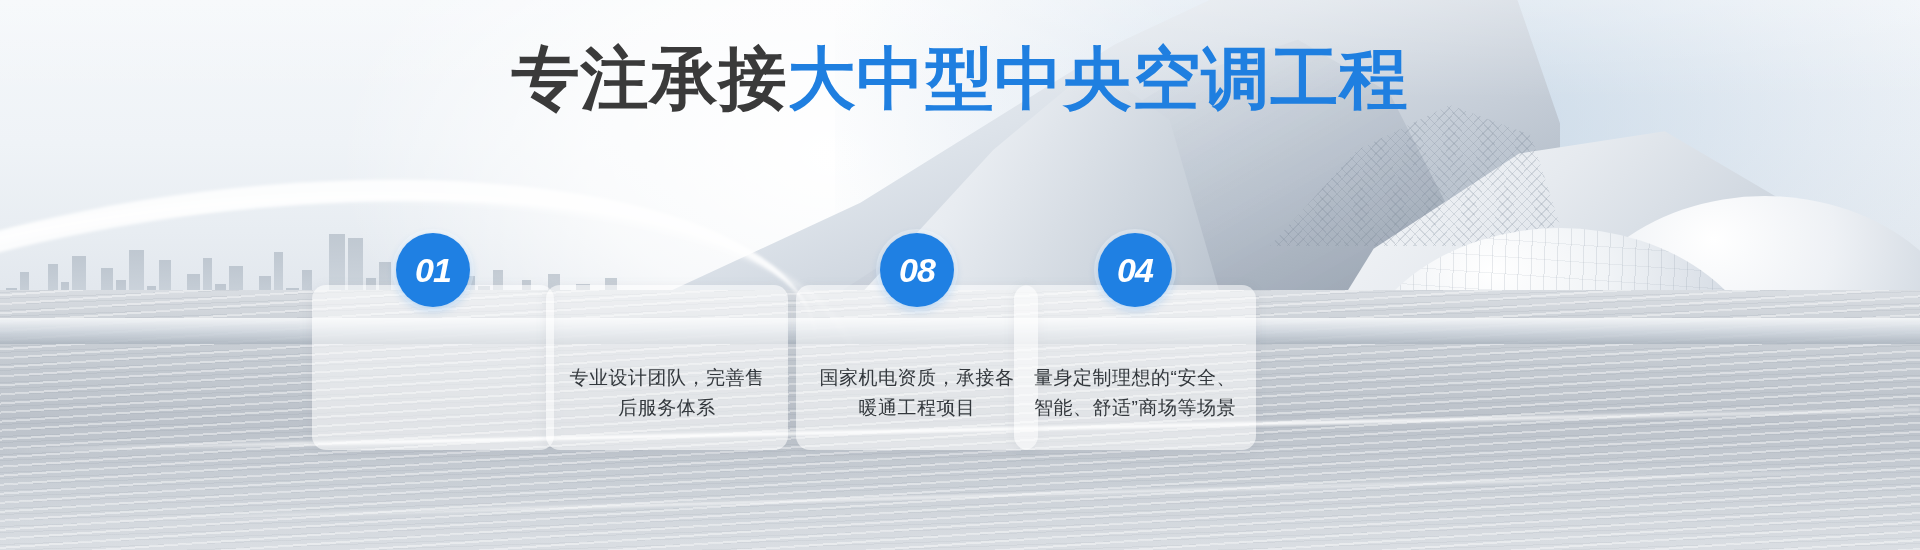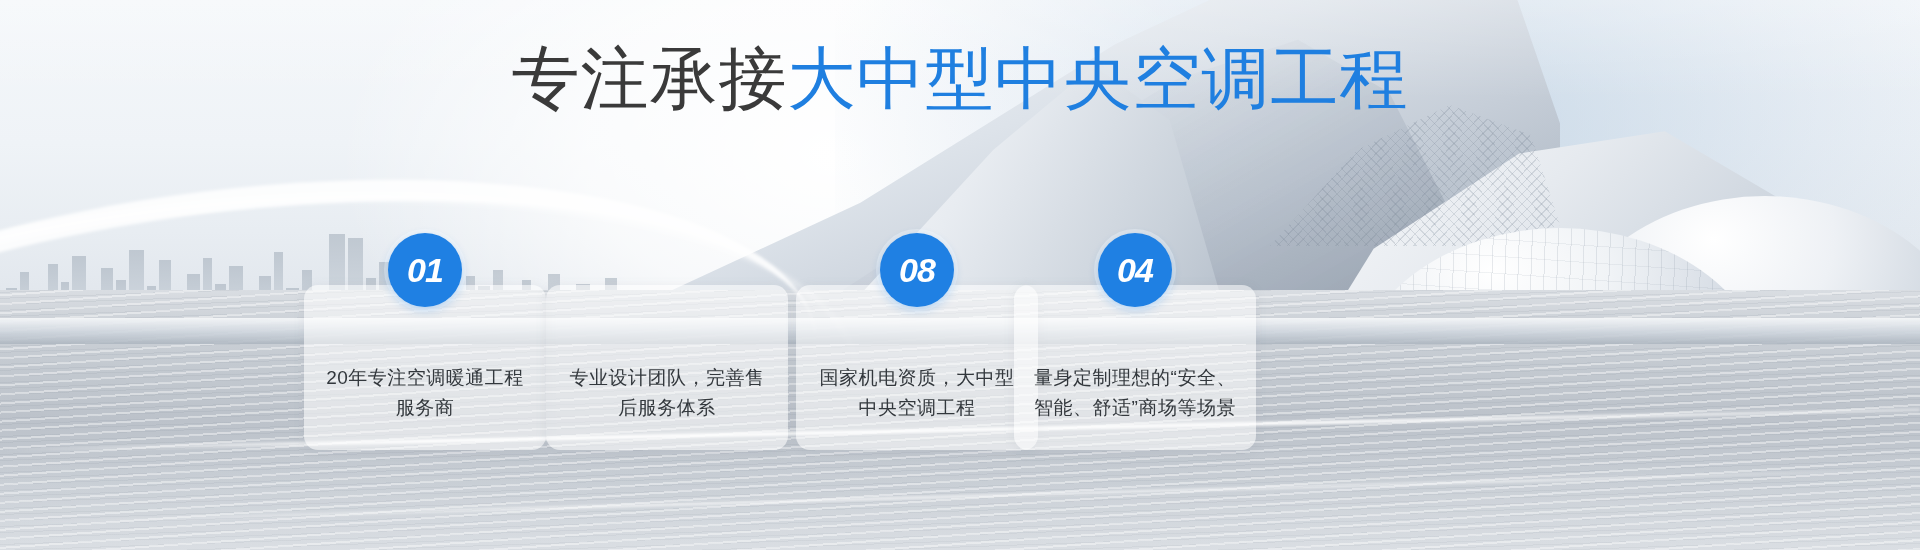--- a/index.html
+++ b/index.html
@@ -146,21 +146,21 @@
     background:linear-gradient(180deg, rgba(255,255,255,.25) 0%, rgba(255,255,255,0) 18%, rgba(255,255,255,0) 82%, rgba(255,255,255,.18) 100%);
   }
 
   
   .content { position:absolute; inset:0; }
 
   .headline {
     position:absolute; left:0; right:0; top:44px;
     text-align:center;
     font-size:68px; line-height:1;
-    font-weight:normal;
+    font-weight:bold;
     letter-spacing:1px;
     white-space:nowrap;
   }
   .headline .dark { color:#3a3a3a; }
   .headline .accent { color:#1f7fe0; }
 
   .subline {
     position:absolute; left:0; right:0; top:127px;
     text-align:center;
     font-size:21px; line-height:1.4;
@@ -173,21 +173,21 @@
     position:absolute; left:296px; top:225px;
     width:1288px; height:225px;
   }
   .card {
     position:absolute; top:60px;
     width:242px; height:165px;
     background:rgba(255,255,255,.55);
     border-radius:14px;
     box-shadow:0 2px 12px rgba(120,132,148,.12);
   }
-  .card:nth-of-type(1) { left:8px; }
+  .card:nth-of-type(1) { left:16px; }
   .card:nth-of-type(2) { left:250px; }
   .card:nth-of-type(3) { left:500px; }
   .card:nth-of-type(4) { left:718px; }
 
   .card-text {
     position:absolute; left:14px; right:14px; top:78px;
     text-align:center;
     font-size:19px; line-height:1.6;
     color:#33383d;
     letter-spacing:.5px;
@@ -291,32 +291,31 @@
       <span class="dark">专注承接</span><span class="accent">大中型中央空调工程</span>
     </div>
 
 
     <div class="cards">
 
       <div class="card">
         <div class="badge">
           <span>01</span>
         </div>
-        <div class="card-text">20年专注空调暖通工程服务商</div>
       </div>
 
       <div class="card">
         <div class="card-text">专业设计团队，完善售后服务体系</div>
       </div>
 
       <div class="card">
         <div class="badge">
           <span>08</span>
         </div>
-        <div class="card-text">国家机电资质，大中型中央空调工程</div>
+        <div class="card-text">国家机电资质，承接各暖通工程项目</div>
       </div>
 
       <div class="card">
         <div class="badge">
           <span>04</span>
         </div>
         <div class="card-text">量身定制理想的“安全、智能、舒适”商场等场景</div>
       </div>
 
     </div>

